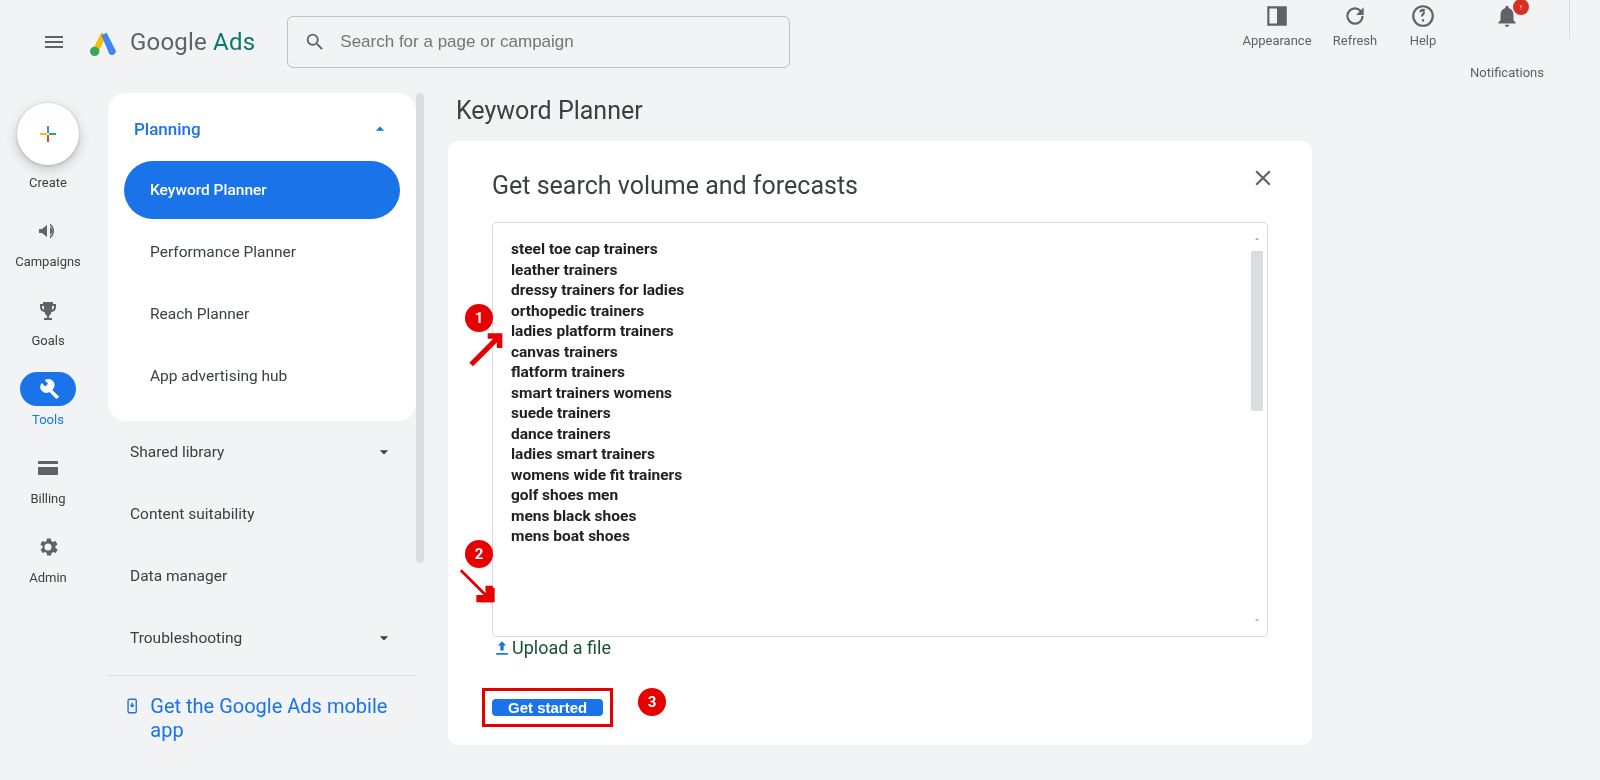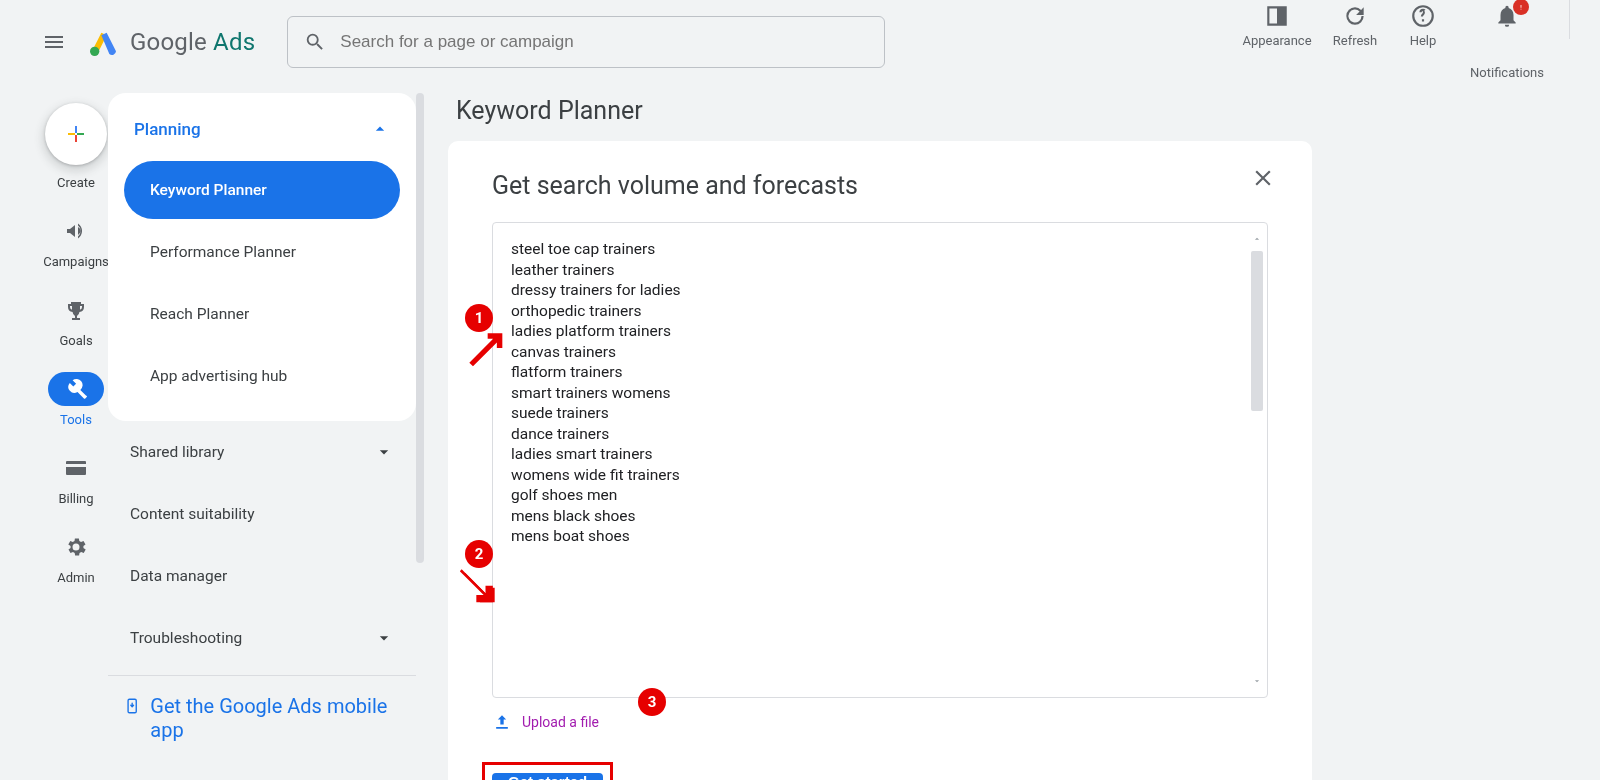--- a/index.html
+++ b/index.html
@@ -36,21 +36,21 @@
   }
   .ads-text {
     font-size:24px;
     color:#5f6368;
     letter-spacing:0.2px;
   }
   .ads-text .g { color:#5f6368; }
   .ads-text .ads { font-weight:400; color:#0f766e;}
   .search-box {
     margin-left: 32px;
-    width: 598px;
+    width: 503px;
     height: 52px;
     border:1px solid #bdc1c6;
     border-radius:6px;
     display:flex;
     align-items:center;
     padding:0 16px;
     background:#f1f3f4;
   }
   .search-box svg { width:22px;height:22px; fill:#5f6368; margin-right:14px;}
   .search-box input {
@@ -78,24 +78,23 @@
     background:#d93025;
     display:flex;align-items:center;justify-content:center;
   }
   .notif-badge svg { width:10px;height:10px; fill:#fff;}
 
   .h-sep { width:1px; height:40px; background:#dadce0; margin-left:10px; }
 
   
   .left-rail {
     position:absolute; left:0; top:83px; bottom:0; width:96px;
-    display:flex; flex-direction:column; align-items:flex-start;
+    display:flex; flex-direction:column; align-items:center;
     padding-top:14px;
     gap:8px;
-    margin-left:36px;
   }
   .rail-btn {
     width:80px;
     display:flex;flex-direction:column;align-items:center;
     gap:6px;
     font-size:13px;
     color:#3c4043;
     cursor:pointer;
     padding:6px 0 10px 0;
   }
@@ -202,23 +201,23 @@
   }
   .close-x {
     position:absolute;
     top:24px; right:36px;
     cursor:pointer;
   }
   .close-x svg { width:26px;height:26px; fill:#5f6368; }
   .kw-box {
     border:1px solid #dadce0;
     border-radius:4px;
-    height:476px;
+    height:415px;
     position:relative;
-    margin-bottom:14px;
+    font-weight:bold;
   }
   .kw-textarea {
     position:absolute; inset:0;
     padding:16px 30px 16px 18px;
     font-size:15.5px;
     line-height:20.5px;
     color:#202124;
     white-space:pre;
     overflow:hidden;
     font-family:inherit;
@@ -235,23 +234,22 @@
     width:12px;height:12px;
     display:flex;align-items:center;justify-content:center;
   }
   .kw-scroll-top-arrow { top:10px; }
   .kw-scroll-bottom-arrow { bottom:10px; }
   .kw-scroll-top-arrow svg, .kw-scroll-bottom-arrow svg {
     width:10px;height:10px; fill:#9aa0a6;
   }
   .upload-row {
     display:flex;align-items:center;
-    gap:10px;
-    color:#a21caf;
-    font-size:14px;
+    color:#14532d;
+    font-size:18px;
     cursor:pointer;
     margin-bottom:40px;
   }
   .upload-row svg { width:20px;height:20px; fill:#1a73e8; }
   .get-started-wrap {
     position:relative;
     display:inline-block;
   }
   .get-started {
     background:#1a73e8;

